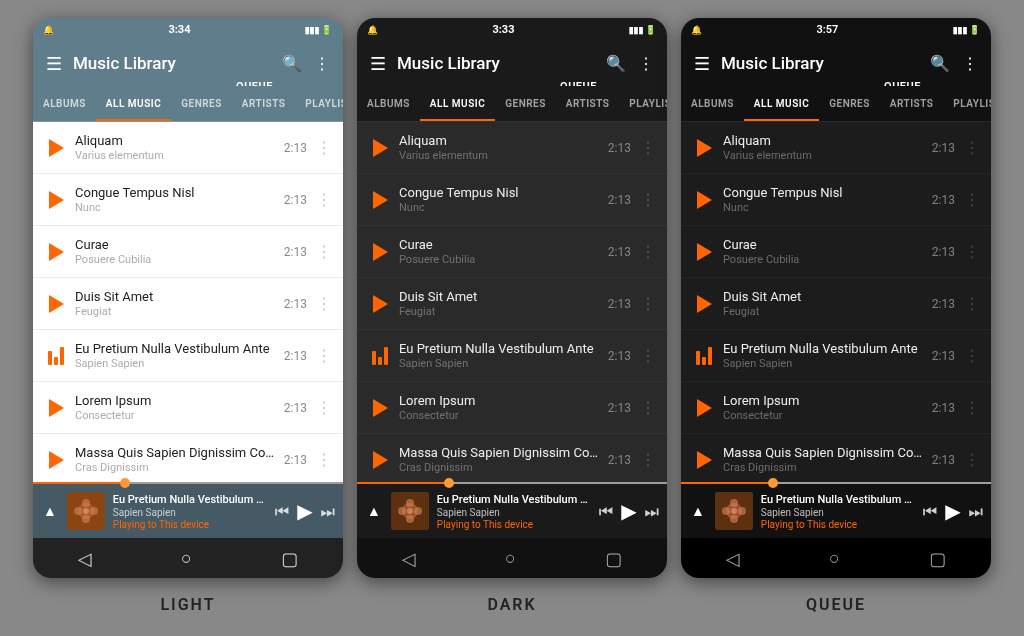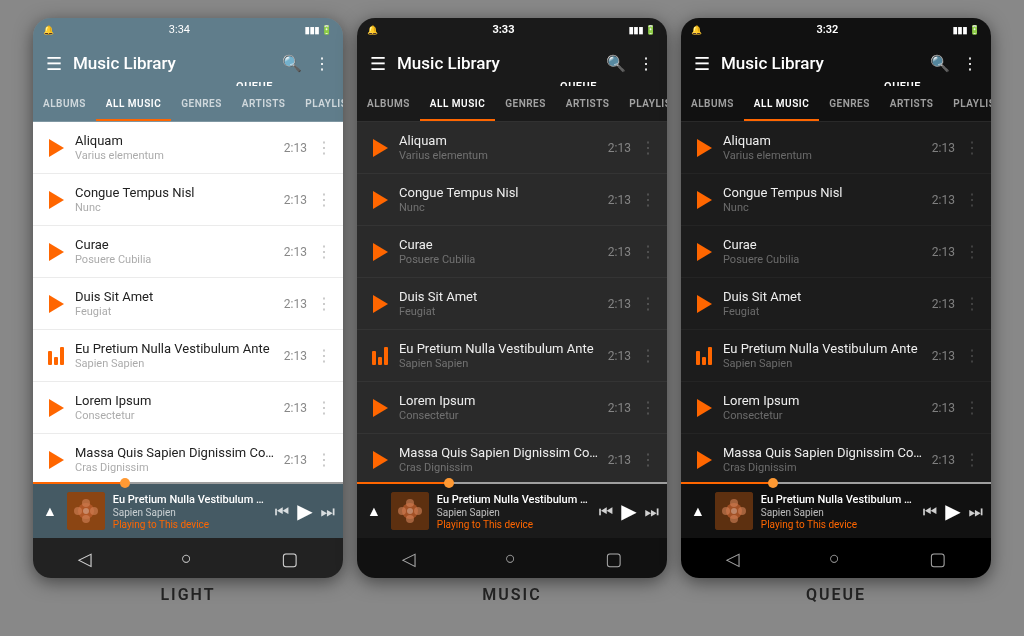--- a/index.html
+++ b/index.html
@@ -30,21 +30,21 @@
       display: flex;
       flex-direction: column;
       align-items: center;
       gap: 6px;
     }
     .phone-label {
       color: #222;
       font-size: 16px;
       font-weight: 600;
       letter-spacing: 2px;
-      margin-top: 1px;
+      margin-top: 11px;
     }
     .phone {
       width: 310px;
       height: 560px;
       border-radius: 18px;
       overflow: hidden;
       display: flex;
       flex-direction: column;
       box-shadow: 0 4px 18px rgba(0,0,0,0.5);
     }
@@ -330,21 +330,21 @@
 </head>
 <body>
 
 <div class="page-title"></div>
 
 <div class="phones-row" id="phones-row">
 <div class="phone-wrapper">
       <div class="phone light">
         <div class="status-bar">
     <span style="font-size:9px">🔔</span>
-    <span style="font-size:11px;font-weight:400">3:34</span>
+    <span style="font-size:11px;font-weight:700">3:34</span>
     <span style="font-size:9px">▮▮▮ 🔋</span>
   </div>
         <div class="app-bar">
     <span class="icon-btn" style="font-size:18px">☰</span>
     <span class="app-bar-title">Music Library</span>
     <span class="app-bar-action">QUEUE</span>
     <span class="icon-btn">🔍</span>
     <span class="icon-btn">⋮</span>
   </div>
         <div class="tabs">
@@ -608,27 +608,27 @@
       <span class="np-btn">⏭</span>
     </div>
   </div>
         </div>
         <div class="nav-bar">
     <span class="nav-btn">◁</span>
     <span class="nav-btn">○</span>
     <span class="nav-btn">▢</span>
   </div>
       </div>
-      <div class="phone-label">MUSIC</div>
+      <div class="phone-label">DARK</div>
     </div>
     <div class="phone-wrapper">
       <div class="phone noir">
         <div class="status-bar">
     <span style="font-size:9px">🔔</span>
-    <span style="font-size:11px;font-weight:600">3:32</span>
+    <span style="font-size:11px;font-weight:600">3:57</span>
     <span style="font-size:9px">▮▮▮ 🔋</span>
   </div>
         <div class="app-bar">
     <span class="icon-btn" style="font-size:18px">☰</span>
     <span class="app-bar-title">Music Library</span>
     <span class="app-bar-action">QUEUE</span>
     <span class="icon-btn">🔍</span>
     <span class="icon-btn">⋮</span>
   </div>
         <div class="tabs">

